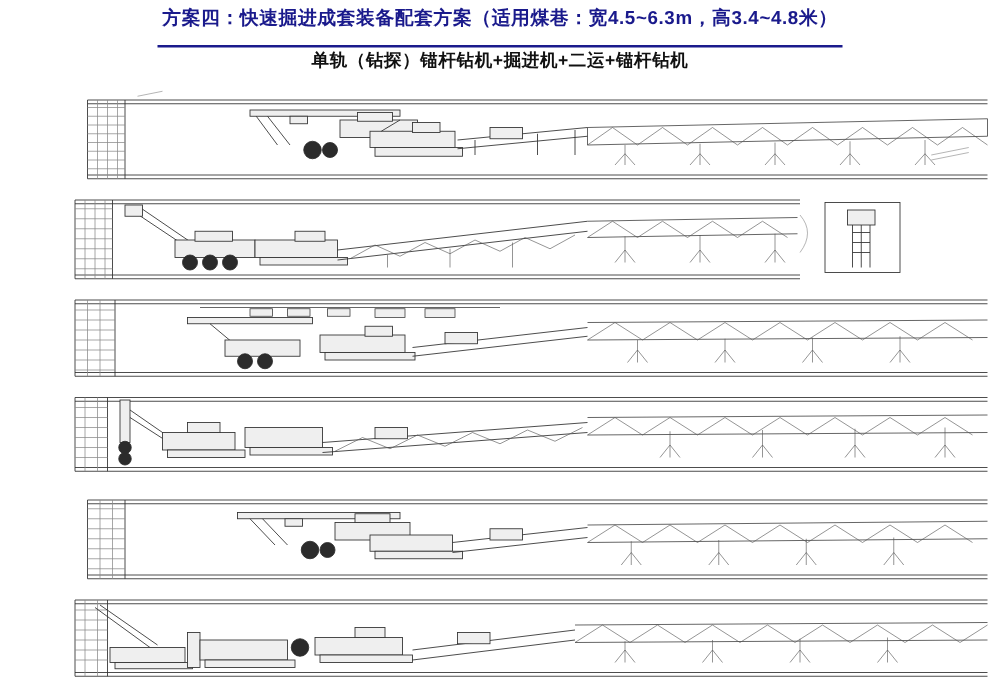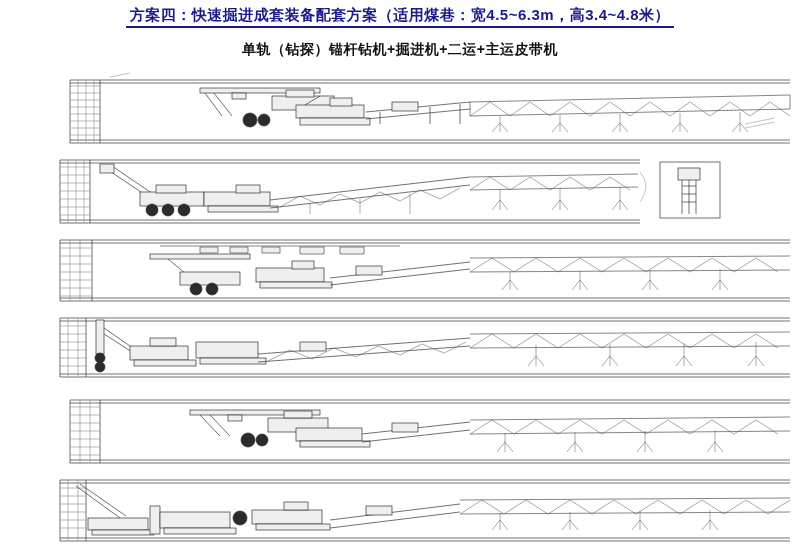--- a/index.html
+++ b/index.html
@@ -29,21 +29,21 @@
     text-align: center;
     white-space: nowrap;
   }
   .title-main {
     display: inline-block;
     font-size: 15px;
     font-weight: bold;
     color: #1a1a8c;
     letter-spacing: 0.5px;
     border-bottom: 2px solid #1a1a8c;
-    padding: 0 4px 2px 4px;
+    padding: 0 4px 12px 4px;
     line-height: 18px;
   }
   .subtitle-row {
     position: absolute;
     top: 40px;
     left: 0;
     width: 800px;
     text-align: center;
     white-space: nowrap;
   }
@@ -65,21 +65,21 @@
 </style>
 </head>
 <body>
 
 <div class="page">
 
   <div class="title-row">
     <span class="title-main">方案四：快速掘进成套装备配套方案（适用煤巷：宽4.5~6.3m，高3.4~4.8米）</span>
   </div>
   <div class="subtitle-row">
-    <span class="subtitle">单轨（钻探）锚杆钻机+掘进机+二运+主运皮带机</span>
+    <span class="subtitle">单轨（钻探）锚杆钻机+掘进机+二运+锚杆钻机</span>
   </div>
 
   <div class="band" style="top:72px;">
     <svg class="band-svg" width="800" height="78" viewBox="0 0 800 78">
       <g stroke="#333" fill="none" stroke-width="0.7">
 
         <line x1="70" y1="8" x2="790" y2="8"></line>
         <line x1="70" y1="11" x2="790" y2="11"></line>
         <line x1="70" y1="68" x2="790" y2="68"></line>
         <line x1="70" y1="71" x2="790" y2="71"></line>

